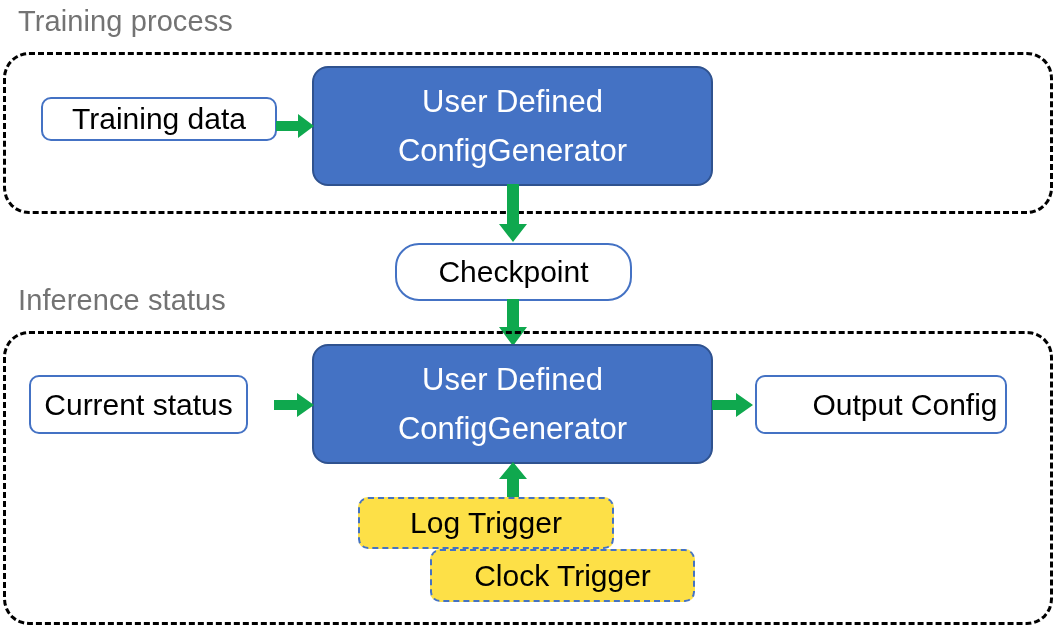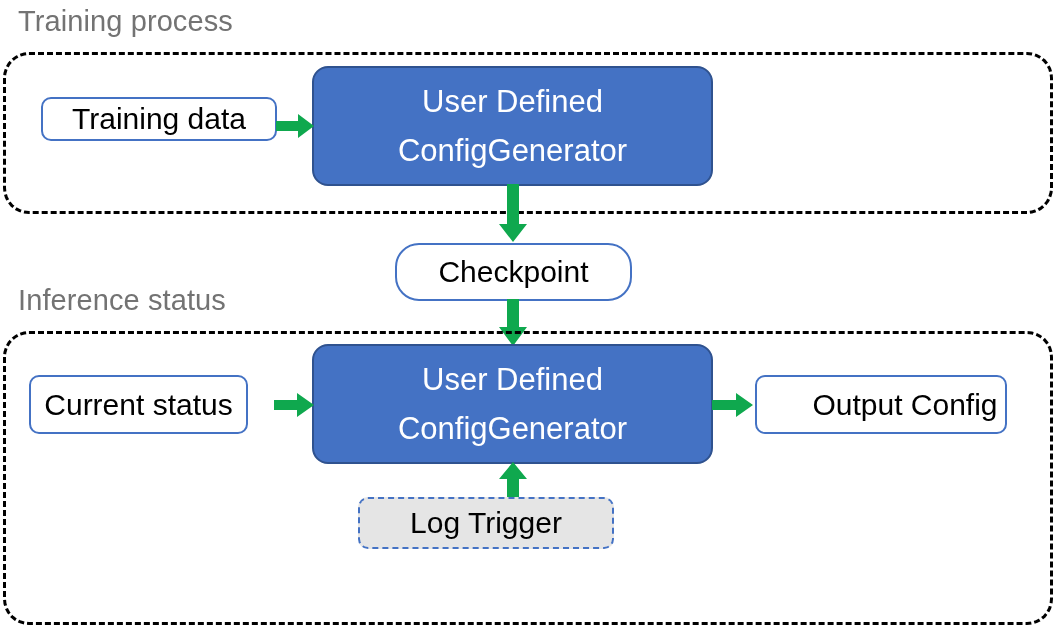--- a/index.html
+++ b/index.html
@@ -64,21 +64,21 @@
     line-height: 1.22;
     text-align: center;
     gap: 11px;
   }
   .node-blue .l1, .node-blue .l2 { display: block; white-space: nowrap; }
 
   
   .node-trigger {
     border: 2px dashed #4472C4;
     border-radius: 10px;
-    background: #e5e5e5;
+    background: #fde047;
     color: #000000;
     display: flex;
     align-items: center;
     justify-content: center;
     font-size: 30px;
     line-height: 1.12;
     text-align: center;
   }
 
   
@@ -157,14 +157,17 @@
   <div class="abs arrow" style="left:496px; top:462px; width:34px; height:40px;">
     <svg width="34" height="40" viewBox="0 0 34 40">
       <path d="M17 0 L31 17 L23 17 L23 40 L11 40 L11 17 L3 17 Z" fill="#0FA84E"></path>
     </svg>
   </div>
 
   <div class="abs node-trigger" style="left:358px; top:497px; width:256px; height:52px;">
     <span>Log Trigger</span>
   </div>
 
+  <div class="abs node-trigger" style="left:430px; top:549px; width:265px; height:53px;">
+    <span>Clock Trigger</span>
+  </div>
 
 </div>
 
 </body></html>

